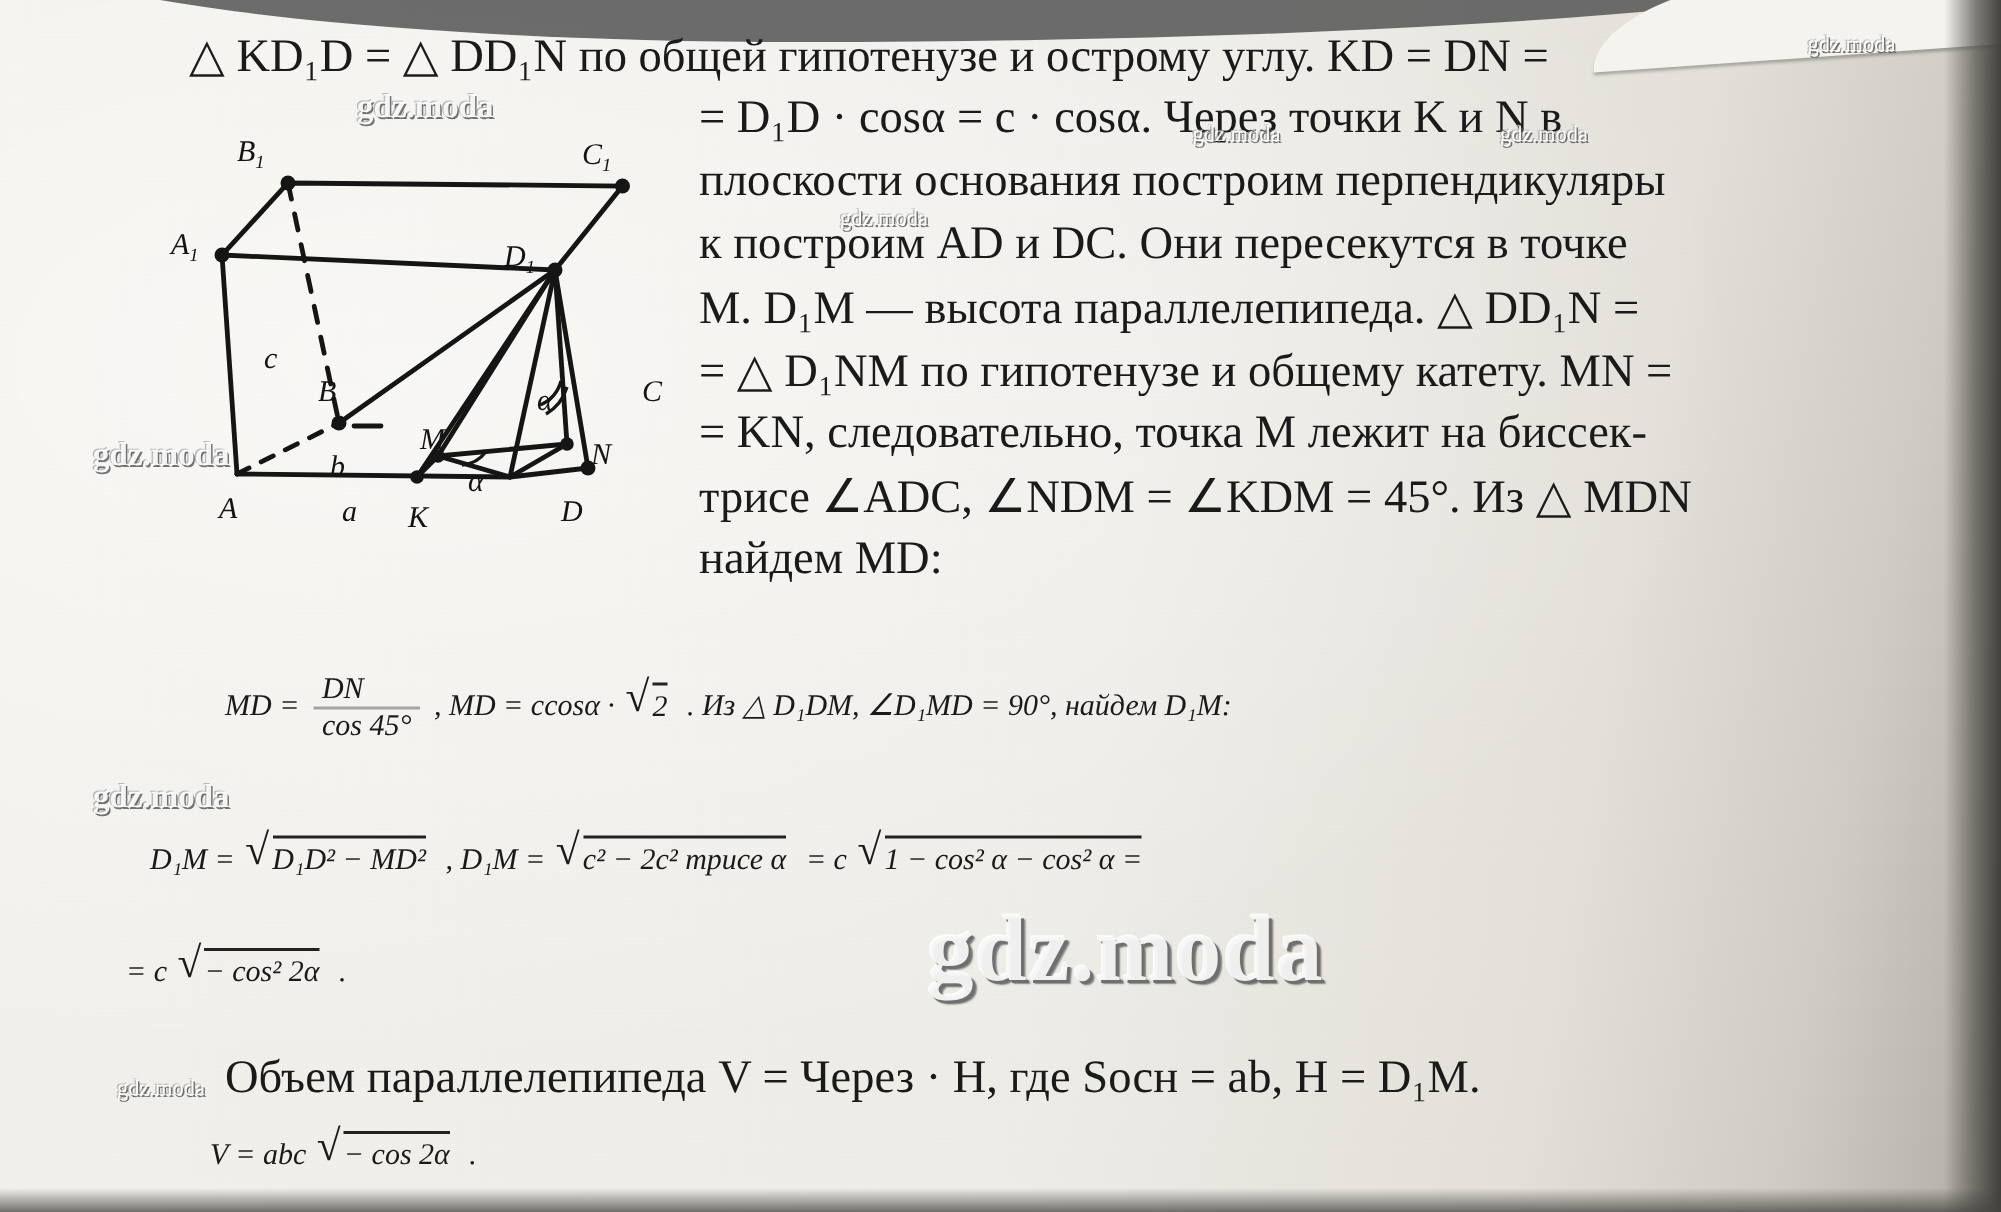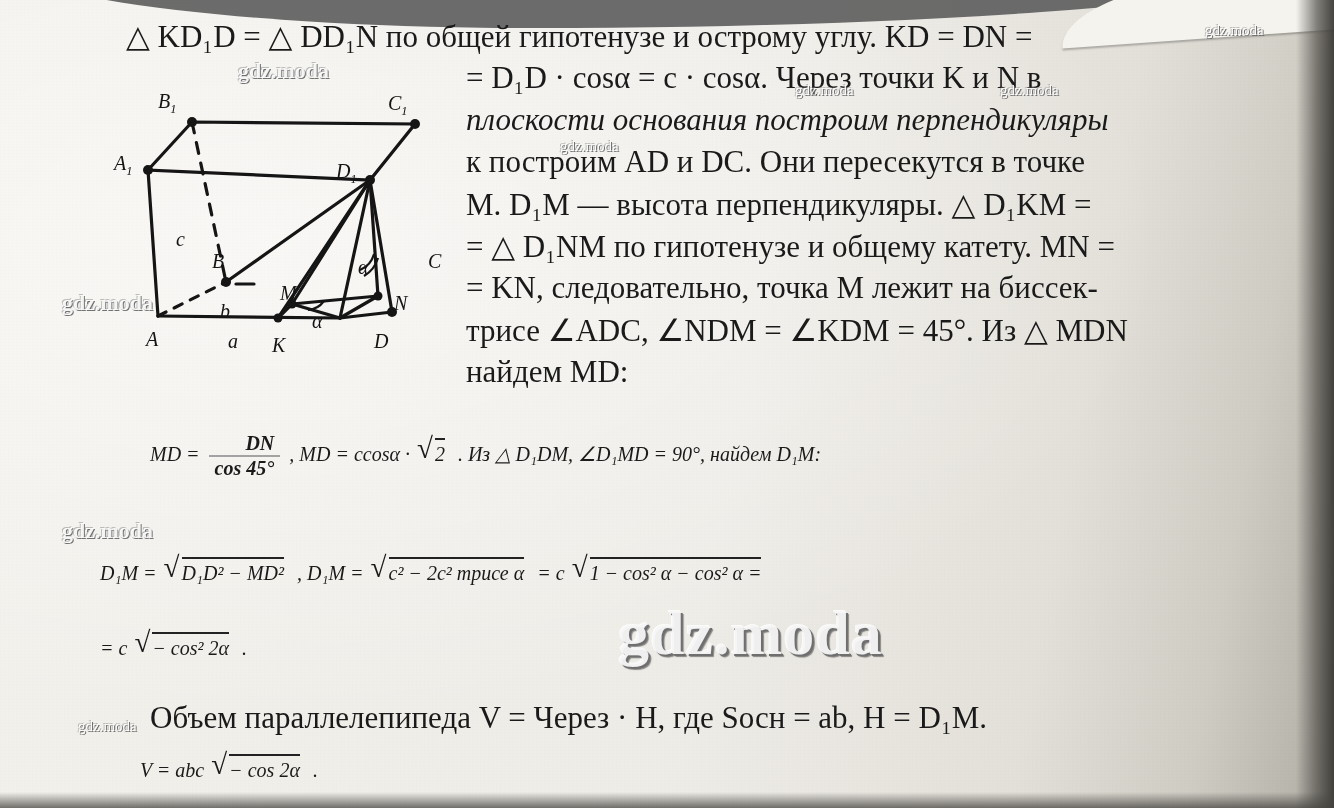--- a/index.html
+++ b/index.html
@@ -90,23 +90,22 @@
 
   
   .frow {
     position: absolute;
     white-space: nowrap;
     font-size: 20px;
   }
   .frac {
     display: inline-block;
     vertical-align: middle;
-    text-align: right;
-    margin: 0 4px;
-    font-weight: bold;
+    text-align: left;
+    margin: 16px 4px;
   }
   .frac .num { display: block; padding: 0 6px; }
   .frac .den { display: block; padding: 0 6px; border-top: 2px solid #a3a3a3; }
   .sqrt {
     display: inline-block;
     position: relative;
     padding: 2px 8px 0 18px;
     margin-left: 2px;
   }
   .sqrt::before {
@@ -228,23 +227,23 @@
     <div class="lbl" style="left:272px;top:250px">α</div>
     <div class="lbl" style="left:106px;top:268px">A</div>
     <div class="lbl" style="left:188px;top:270px">a</div>
     <div class="lbl" style="left:232px;top:274px">K</div>
     <div class="lbl" style="left:334px;top:270px">D</div>
   </div>
 
   <div id="body-col">
     <div class="line curl" style="left:-340px;width:1200px;"><span>△ KD₁D = △ DD₁N по общей гипотенузе и острому углу. KD = DN =</span></div>
     <div class="line curl" style="left:0px;"><span>= D₁D · cosα = c · cosα. Через точки K и N в</span></div>
-    <div class="line curl" style="left:0px;font-style:italic;"><span>плоскости основания построим перпендикуляры</span></div>
+    <div class="line curl" style="left:0px;"><span>плоскости основания построим перпендикуляры</span></div>
     <div class="line curl" style="left:0px;"><span>к построим AD и DC. Они пересекутся в точке</span></div>
-    <div class="line curl" style="left:0px;"><span>M. D₁M — высота перпендикуляры. △ D₁KM =</span></div>
+    <div class="line curl" style="left:0px;"><span>M. D₁M — высота параллелепипеда. △ DD₁N =</span></div>
     <div class="line curl" style="left:0px;"><span>= △ D₁NM по гипотенузе и общему катету. MN =</span></div>
     <div class="line curl" style="left:0px;"><span>= KN, следовательно, точка M лежит на биссек-</span></div>
     <div class="line curl" style="left:0px;"><span>трисе ∠ADC, ∠NDM = ∠KDM = 45°. Из △ MDN</span></div>
     <div class="line curl" style="left:0px;"><span>найдем MD:</span></div>
   </div>
 
   <div class="frow it" style="left:150px;top:432px;">
     <span>MD =</span>
     <span class="frac">
       <span class="num">DN</span>
@@ -257,21 +256,21 @@
 
   <div class="frow it" style="left:100px;top:555px;">
     <span>D₁M =</span>
     <span class="sqrt"><span class="bar">D₁D² − MD²</span></span>
     <span>, D₁M =</span>
     <span class="sqrt"><span class="bar">c² − 2c² трисе α</span></span>
     <span>= c</span>
     <span class="sqrt"><span class="bar">1 − cos² α − cos² α =</span></span>
   </div>
 
-  <div class="frow it" style="left:100px;top:630px;">
+  <div class="frow it" style="left:84px;top:630px;">
     <span>= c</span>
     <span class="sqrt"><span class="bar">− cos² 2α</span></span>
     <span>.</span>
   </div>
 
   <div class="frow" style="left:150px;top:700px;font-size:31px;">
     <span>Объем параллелепипеда V = Через · H, где Sосн = ab, H = D₁M.</span>
   </div>
 
   <div class="frow it" style="left:140px;top:752px;text-align:right;">

